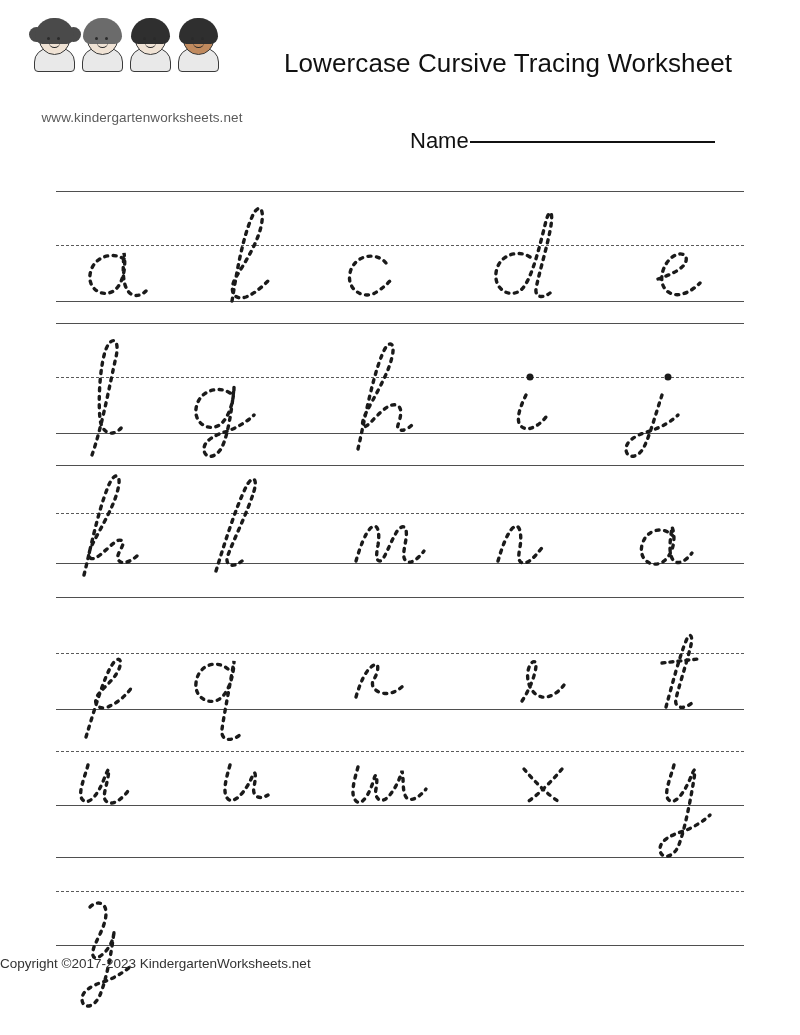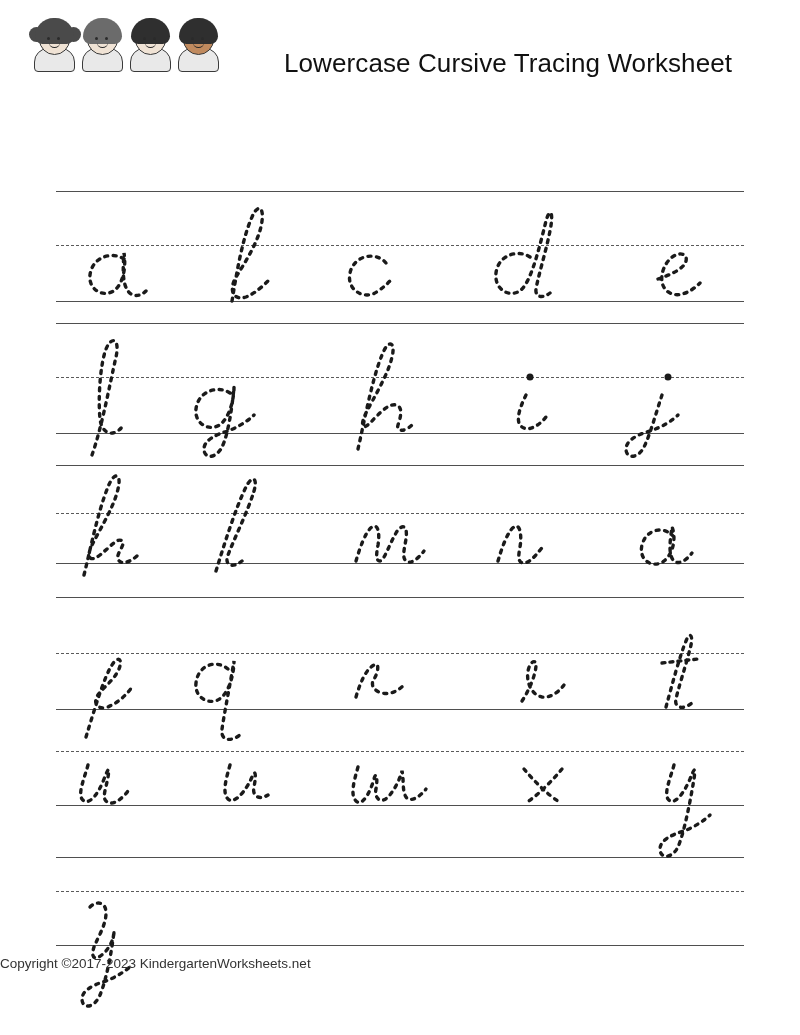--- a/index.html
+++ b/index.html
@@ -271,24 +271,28 @@
           <div class="hair dark"></div>
           <div class="eye l"></div>
             <div class="eye r"></div>
           <div class="smile"></div>
           <div class="body"></div>
         </div>
       </div>
 
     </div>
 
+    <div class="logo-url">www.kindergartenworksheets.net</div>
   </div>
 
   <div class="worksheet-title">Lowercase Cursive Tracing Worksheet</div>
 
+  <div class="name-row">
+    <span>Name</span><span class="rule"></span>
+  </div>
 </div>
 
 <div class="sheet">
 
   <div class="band" style="top:16px; height:118px;">
     <div class="line solid" style="top:0px;"></div>
     <div class="line dashed" style="top:54px;"></div>
     <div class="line solid" style="top:110px;"></div>
     <div class="glyphs">
       <svg width="688" height="118" viewBox="0 0 688 118">

